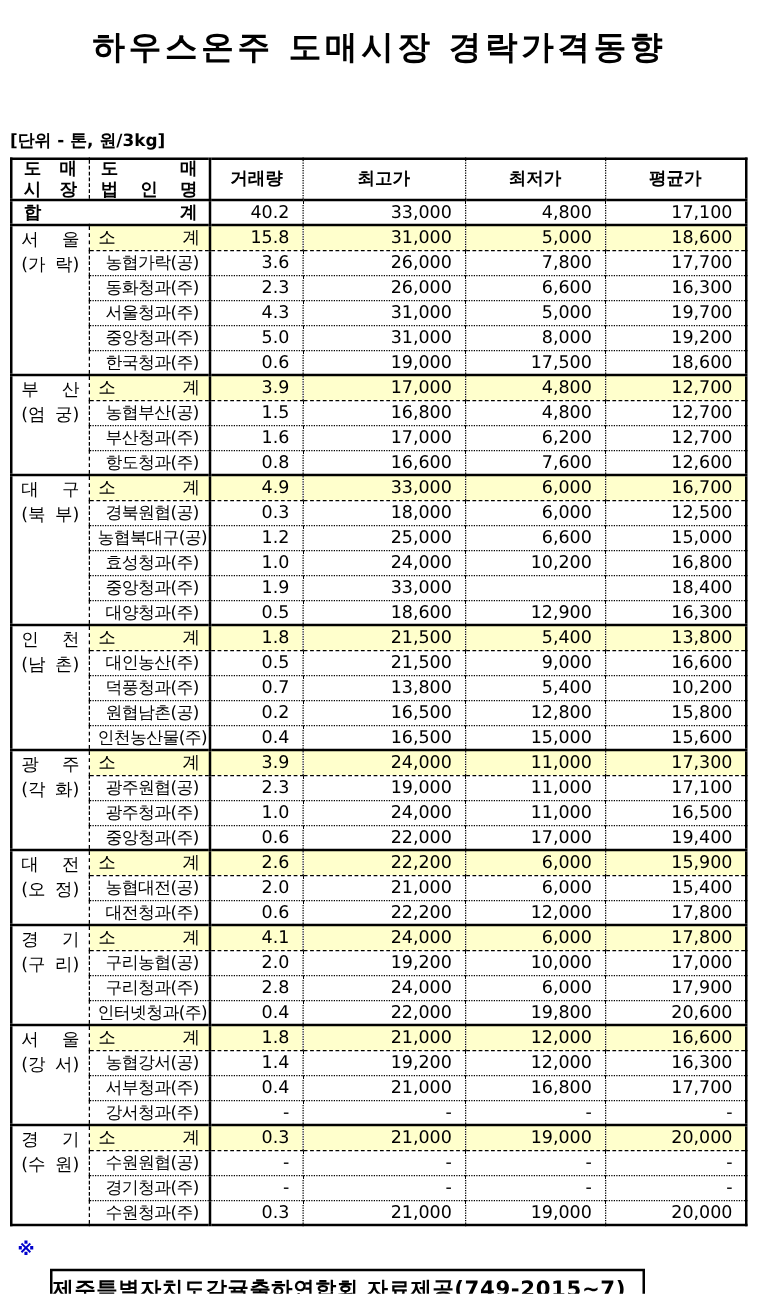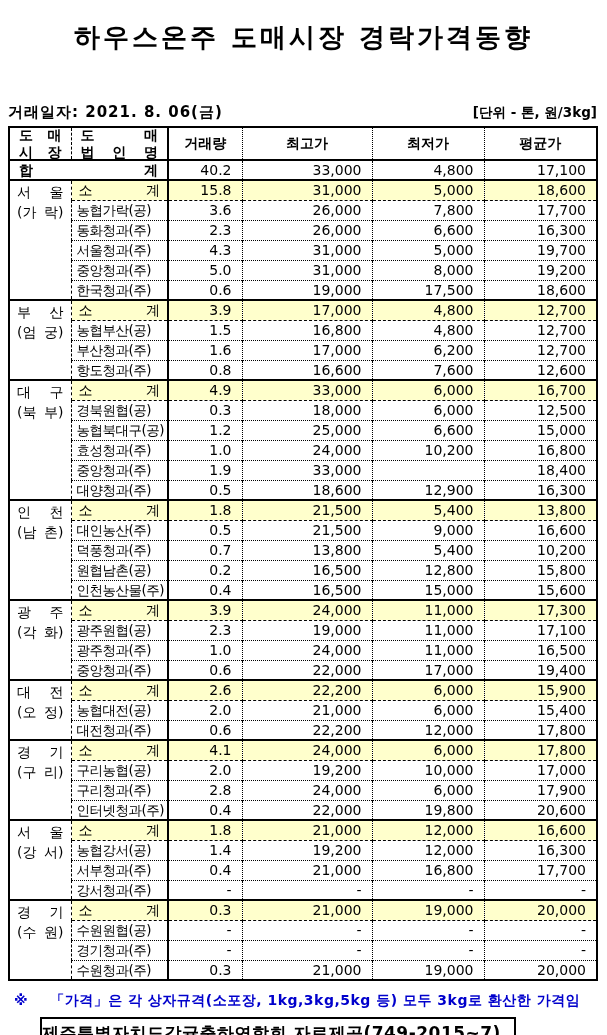--- a/index.html
+++ b/index.html
@@ -29,21 +29,21 @@
   th,td { font-size:14px; padding:0; height:20px; line-height:1.05; overflow:hidden; white-space:nowrap; }
   thead th { border-bottom:2.5px solid #000; font-weight:bold; height:21px; vertical-align:middle; }
   .v-dash { border-right:1px dashed #000; }
   .v-solid { border-right:2px solid #000; }
   .v-dot { border-right:1px dotted #000; }
   tbody.section { border-top:2px solid #000; }
   tbody.total-body { border-bottom:2px solid #000; }
   tr.company td { border-top:1px dotted #000; }
   td.sub { background:#FFFFCC; border-bottom:1px dashed #000; }
   td.num { text-align:right; padding-right:10px; font-size:14px; }
-  td.corp { text-align:left; padding-left:5px; font-size:13.5px; letter-spacing:-0.5px; }
+  td.corp { text-align:center; padding-left:5px; font-size:13.5px; letter-spacing:-0.5px; }
   td.market-cell { vertical-align:top; background:#fff; }
   .spread { display:flex; justify-content:space-between; padding:0 7px; font-weight:normal; }
   .spread-b { display:flex; justify-content:space-between; padding:0 9px; font-weight:bold; }
   .market-lines { padding-top:1px; }
   .market-lines .spread { height:20px; align-items:center; font-size:14px; }
   thead .hdr2 { display:flex; flex-direction:column; justify-content:center; gap:2px; }
   .footnote {
     display:flex; gap:22px; margin:11px 0 7px 14px;
     font-weight:bold; font-size:14px; letter-spacing:0.5px;
   }
@@ -52,21 +52,20 @@
     font-weight:bold; font-size:17px;
     padding:3px 0 4px 0; letter-spacing:0.5px;
   }
 </style>
 </head>
 <body>
 
 <div class="page-title">하우스온주 도매시장 경락가격동향</div>
 
 <div class="meta-row">
-  <span class="meta-date">거래일자: 2021. 8. 06(금)</span>
   <span class="meta-unit">[단위 - 톤, 원/3kg]</span>
 </div>
 
 <table class="price-table" id="price-table">
   <colgroup>
     <col class="c1">
       <col class="c2">
       <col class="c3">
       <col class="c4">
       <col class="c5">
@@ -567,16 +566,15 @@
         <td class="num v-dot">0.3</td>
         <td class="num v-dot">21,000</td>
         <td class="num v-dot">19,000</td>
         <td class="num ">20,000</td>
       </tr>
     </tbody>
   </table>
 
 <div class="footnote" style="color: rgb(0, 0, 204);">
   <span>※</span>
-  <span>「가격」은 각 상자규격(소포장, 1kg,3kg,5kg 등) 모두 3kg로 환산한 가격임</span>
 </div>
 
 <div class="source-box">제주특별자치도감귤출하연합회 자료제공(749-2015~7)</div>
 
 </body></html>

